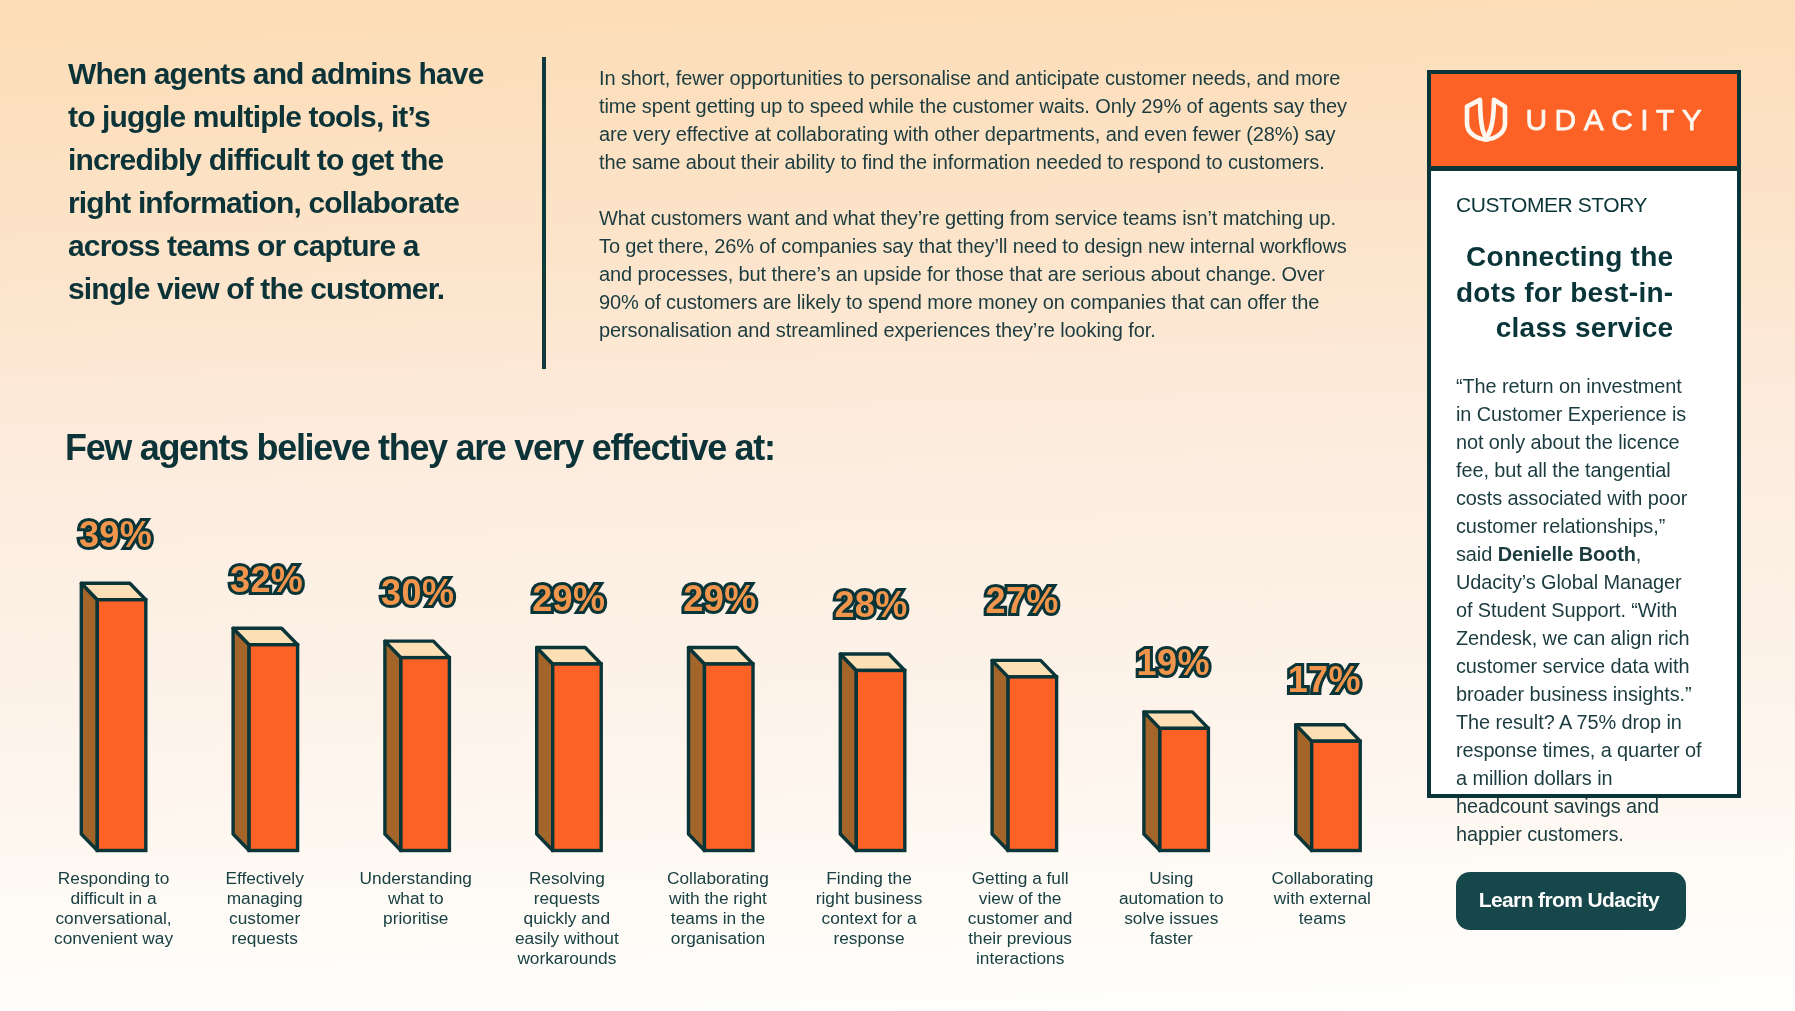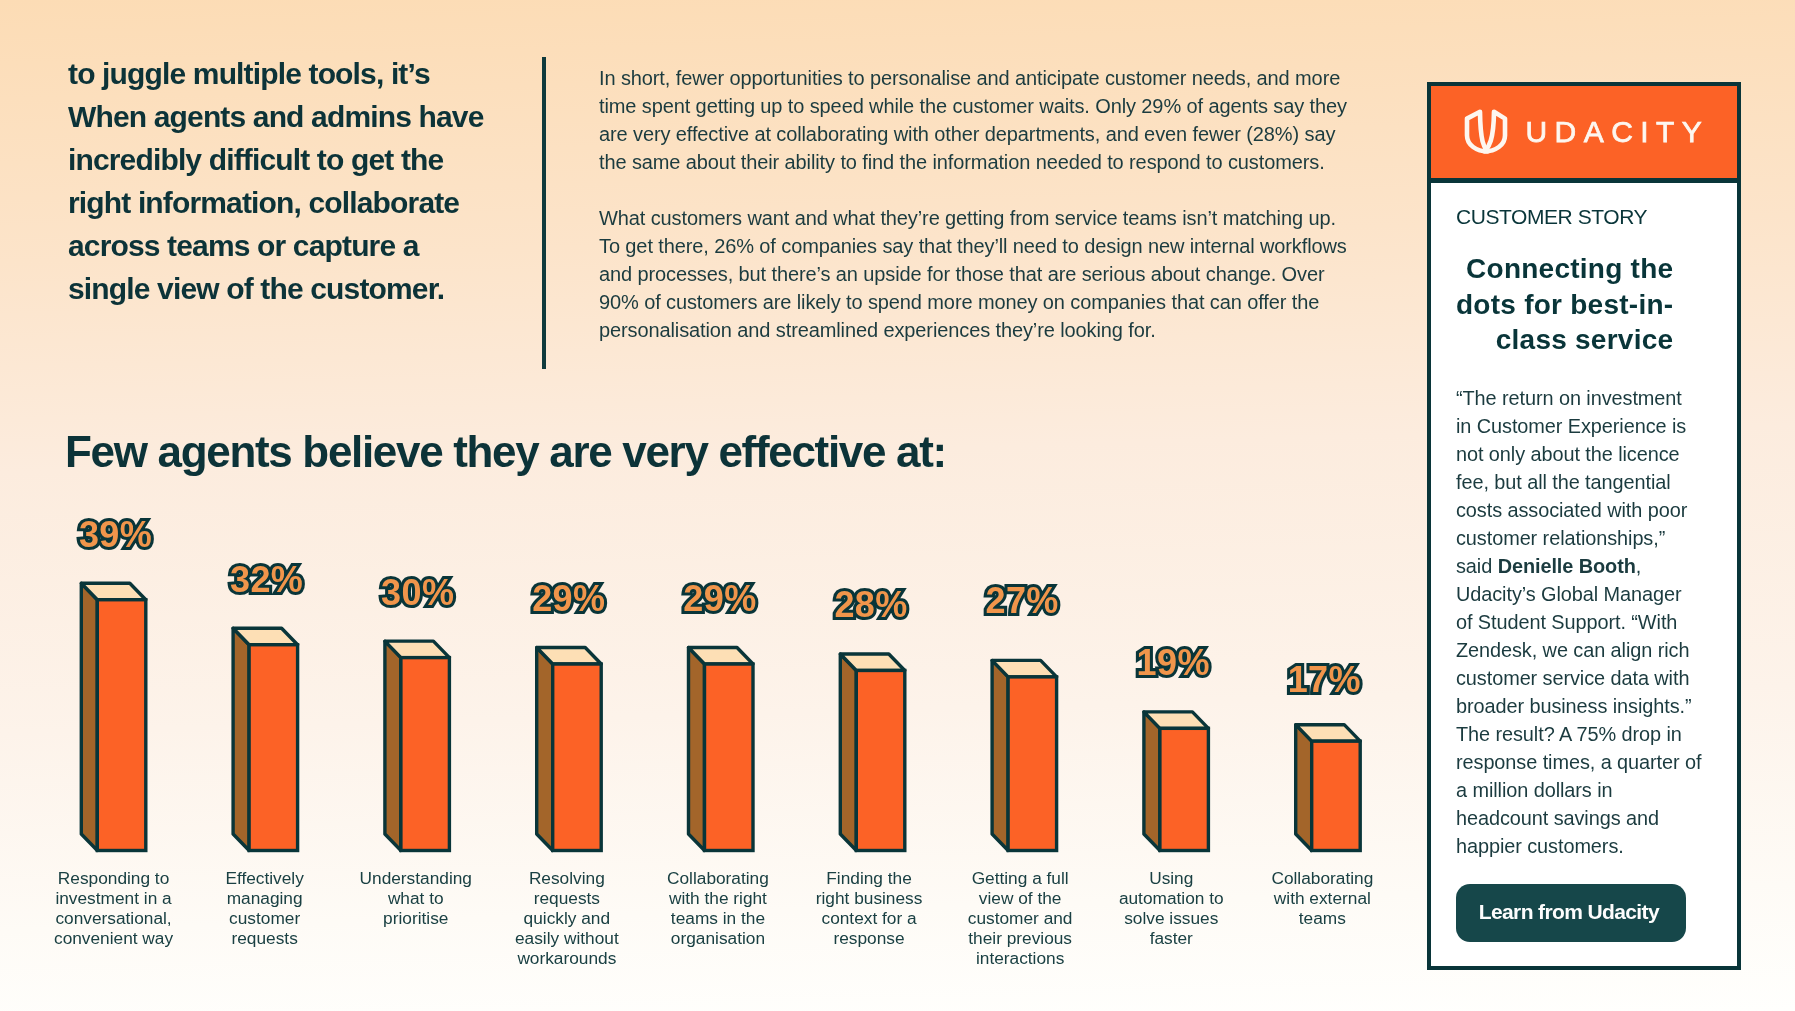--- a/index.html
+++ b/index.html
@@ -17,33 +17,33 @@
   .divider{position:absolute;left:542px;top:57px;width:3.5px;height:312px;background:#0f3a3c;}
 
   
   .body-col{position:absolute;left:599px;top:64px;width:760px;
     font-size:20px;line-height:28px;color:#1b3b3f;letter-spacing:-0.11px;}
   .body-col p{margin:0 0 28px 0;}
   .body-col p:last-child{margin-bottom:0;}
 
   
   .chart-title{position:absolute;left:65px;top:427px;
-    font-size:44px;font-weight:bold;letter-spacing:-1.32px;color:#0c3338;white-space:nowrap;}
+    font-size:36px;font-weight:bold;letter-spacing:-1.32px;color:#0c3338;white-space:nowrap;}
   .chart{position:absolute;left:0;top:0;width:1420px;height:1011px;}
   .chart svg{position:absolute;left:0;top:0;}
   .bar-label{position:absolute;font-size:17.3px;line-height:20.1px;
     color:#1a4043;text-align:center;letter-spacing:0px;}
   .value-label{position:absolute;text-align:center;font-size:36px;font-weight:bold;
     letter-spacing:0.4px;line-height:35.5px;}
   .value-label .vl-shadow{position:absolute;left:0;top:0;width:100%;color:#093539;
     -webkit-text-stroke:6.2px #093539;paint-order:stroke fill;}
   .value-label .vl-main{position:relative;color:#f0954b;}
 
   
-  .card{position:absolute;left:1427px;top:82px;width:314px;height:888px;
+  .card{position:absolute;left:1427px;top:70px;width:314px;height:728px;
     border:4px solid #093539;background:#fff;box-sizing:border-box;}
   .card-head{position:relative;height:92px;background:#fc6226;
     border-bottom:5px solid #093539;display:flex;align-items:center;}
   .card-head svg{display:block;margin-left:32px;}
   .wordmark{margin-left:16.5px;color:#fdf7f0;font-size:30px;font-weight:400;letter-spacing:7.45px;
     -webkit-text-stroke:0.75px #fdf7f0;}
   .card-body{position:absolute;left:25px;top:0;width:260px;}
   .eyebrow{position:absolute;top:118.9px;font-size:21px;letter-spacing:-0.43px;color:#093539;}
   .story-title{position:absolute;top:165px;font-size:28px;font-weight:bold;line-height:35.5px;
     letter-spacing:0.25px;color:#093539;white-space:nowrap;text-align:right;}
@@ -53,22 +53,22 @@
     background:#16474a;color:#fdfdfd;box-sizing:border-box;
     font-size:21px;font-weight:bold;letter-spacing:-0.62px;
     padding:16.2px 0 0 22.5px;display:block;text-decoration:none;border-radius:14px;}
 </style>
 </head>
 <body>
 
 <div class="page">
 
   <div class="headline" id="headline">
+      <span class="ln">When agents and admins have</span>
       <span class="ln">to juggle multiple tools, it’s</span>
-      <span class="ln">When agents and admins have</span>
       <span class="ln">incredibly difficult to get the</span>
       <span class="ln">right information, collaborate</span>
       <span class="ln">across teams or capture a</span>
       <span class="ln">single view of the customer.</span>
     </div>
   <div class="divider"></div>
 
   <div class="body-col">
     <p id="para1">
         <span class="ln">In short, fewer opportunities to personalise and anticipate customer needs, and more</span>
@@ -130,21 +130,21 @@
           <rect x="1159.9" y="728.33" width="48.5" height="122.16999999999996" fill="#fc6226" stroke="#093539" stroke-width="3.4"></rect>
         </g>
         <g>
           <path d="M1295.7 724.69 L1311.7 741.19 L1311.7 850.5 L1295.7 834 Z" fill="#a3652a" stroke="#093539" stroke-width="3.4" stroke-linejoin="round"></path>
           <path d="M1295.7 724.69 L1344.2 724.69 L1360.2 741.19 L1311.7 741.19 Z" fill="#fddfb5" stroke="#093539" stroke-width="3.4" stroke-linejoin="round"></path>
           <rect x="1311.7" y="741.19" width="48.5" height="109.30999999999995" fill="#fc6226" stroke="#093539" stroke-width="3.4"></rect>
         </g>
       </svg>
       <div class="bar-label" style="left: 28.55px; top: 867.7px; width: 170px;">
         <span class="ln">Responding to</span>
-        <span class="ln">investment in a</span>
+        <span class="ln">difficult in a</span>
         <span class="ln">conversational,</span>
         <span class="ln">convenient way</span>
       </div>
       <div class="value-label" style="left: 55.55px; top: 516.73px; width: 120px;"><span class="vl-shadow" aria-hidden="true">39%</span><span class="vl-main">39%</span></div>
       <div class="bar-label" style="left: 179.65px; top: 867.7px; width: 170px;">
         <span class="ln">Effectively</span>
         <span class="ln">managing</span>
         <span class="ln">customer</span>
         <span class="ln">requests</span>
       </div>

